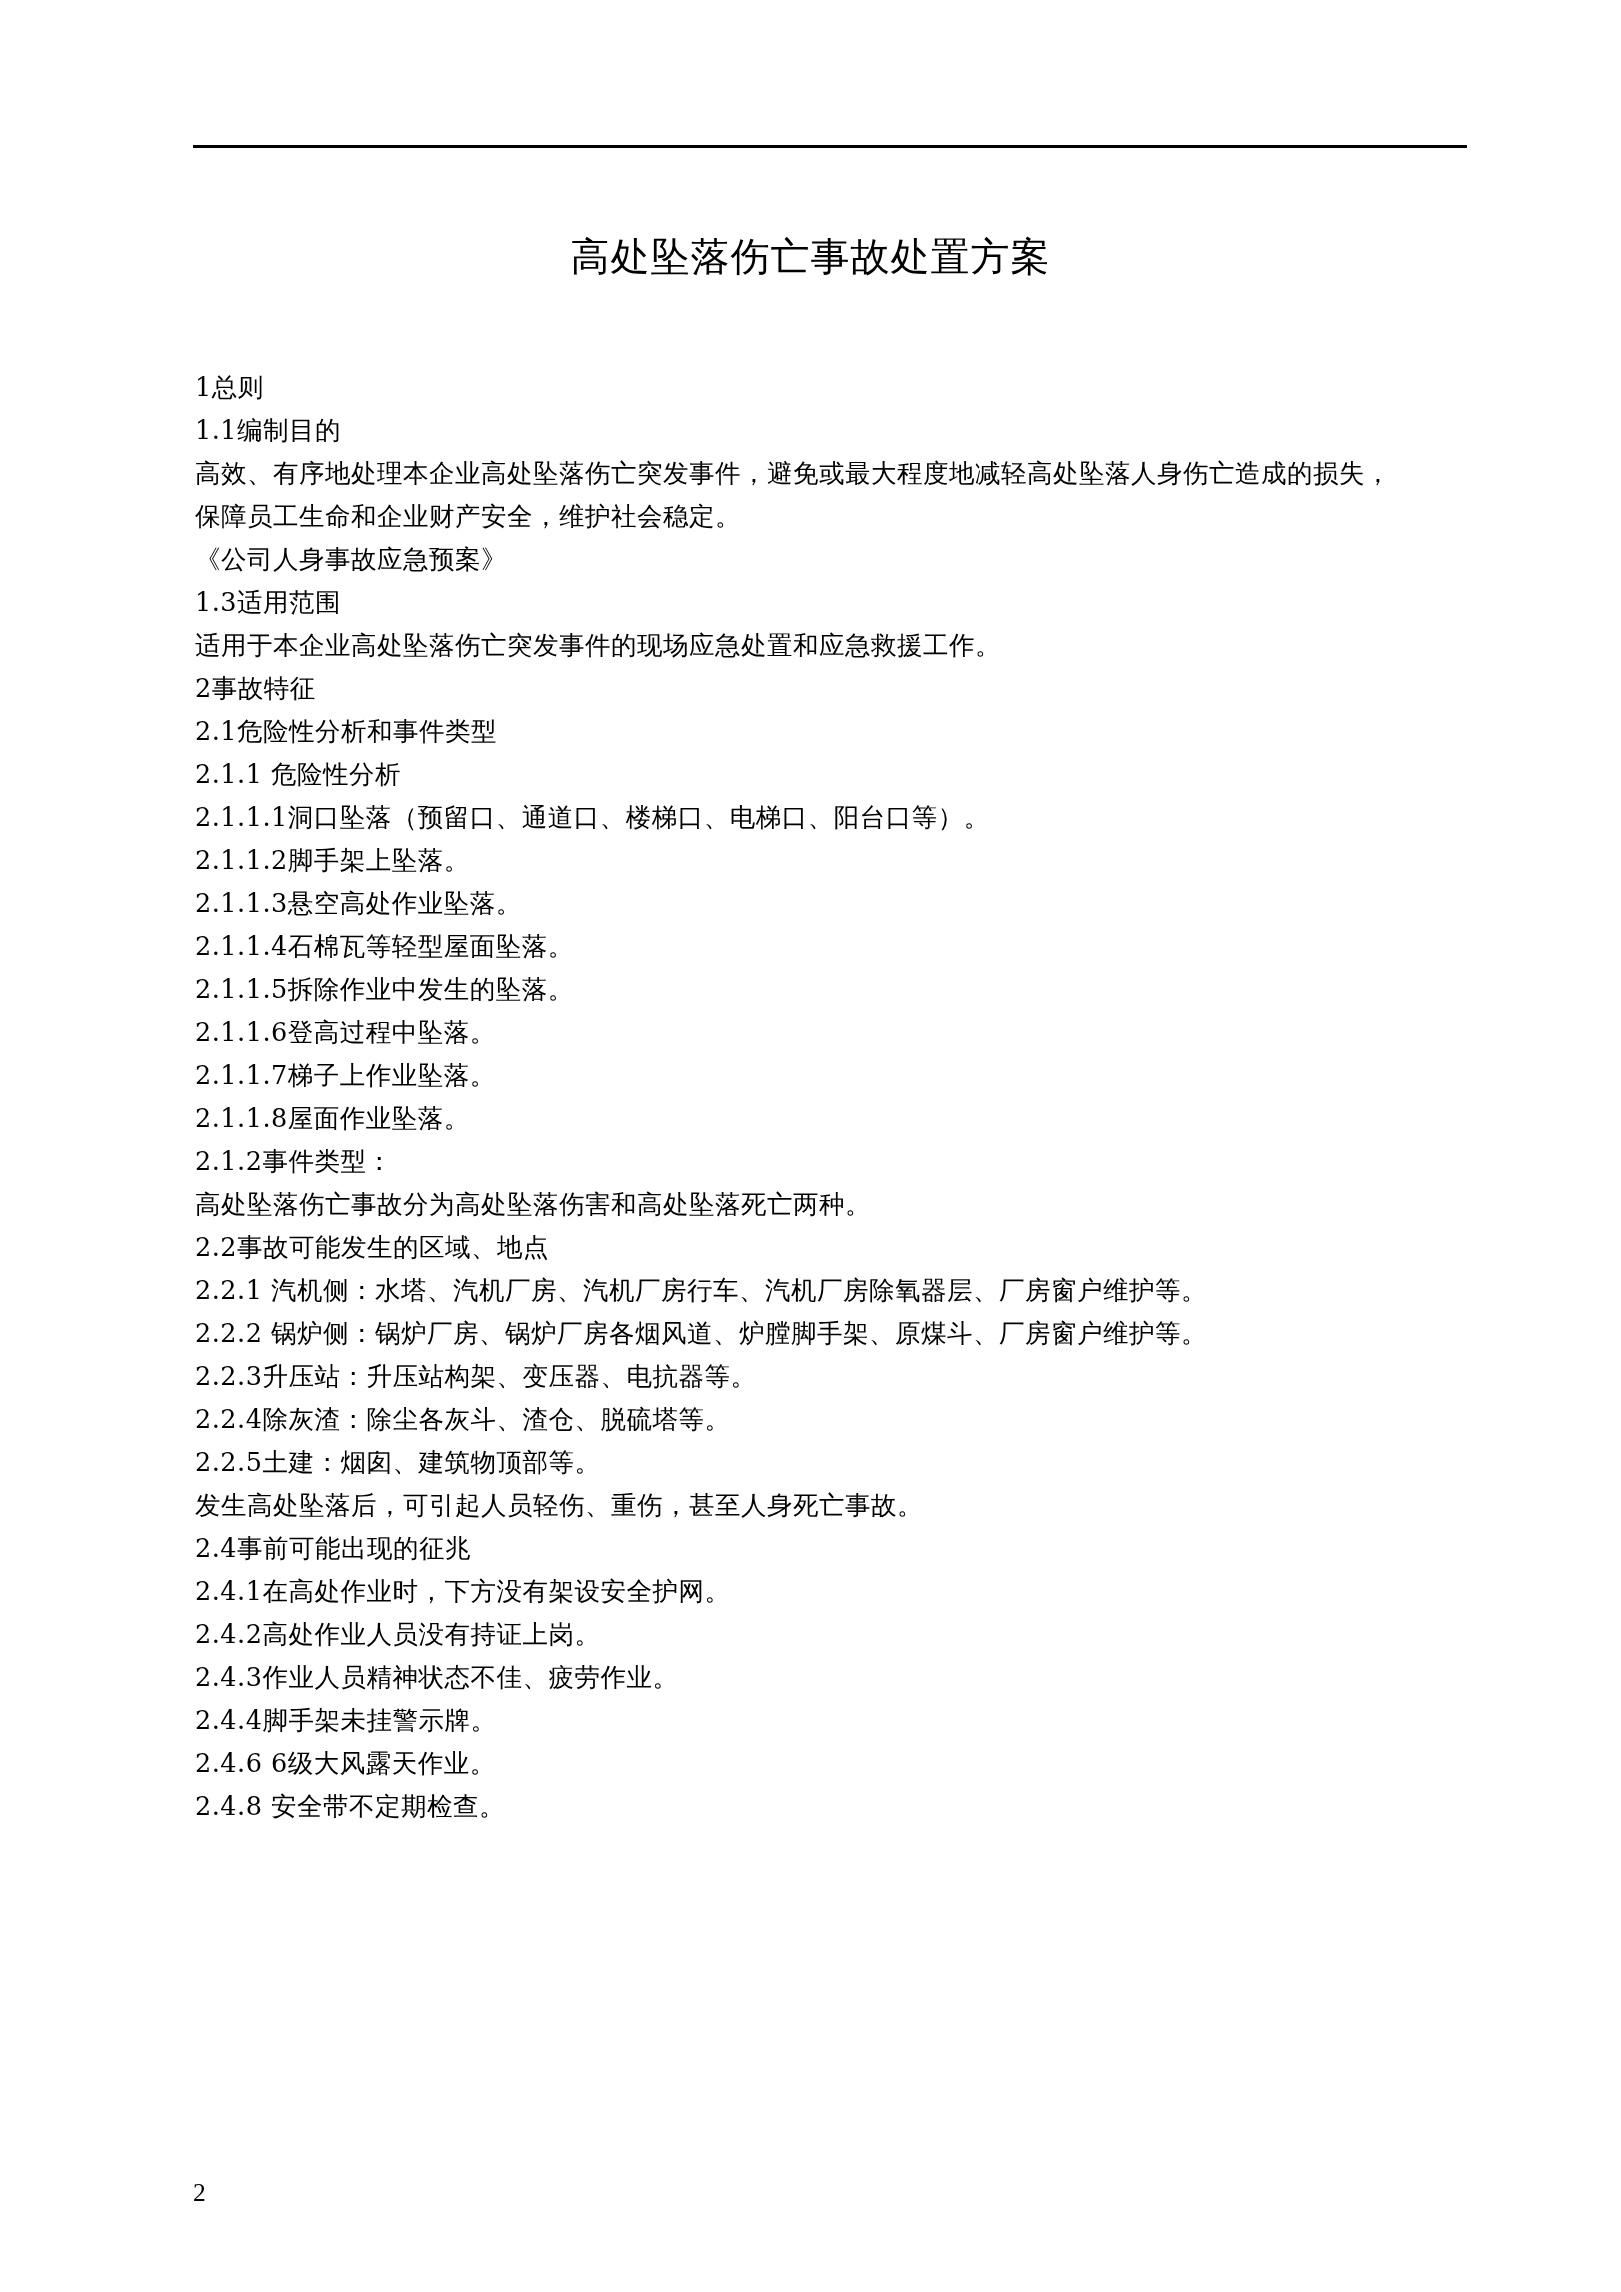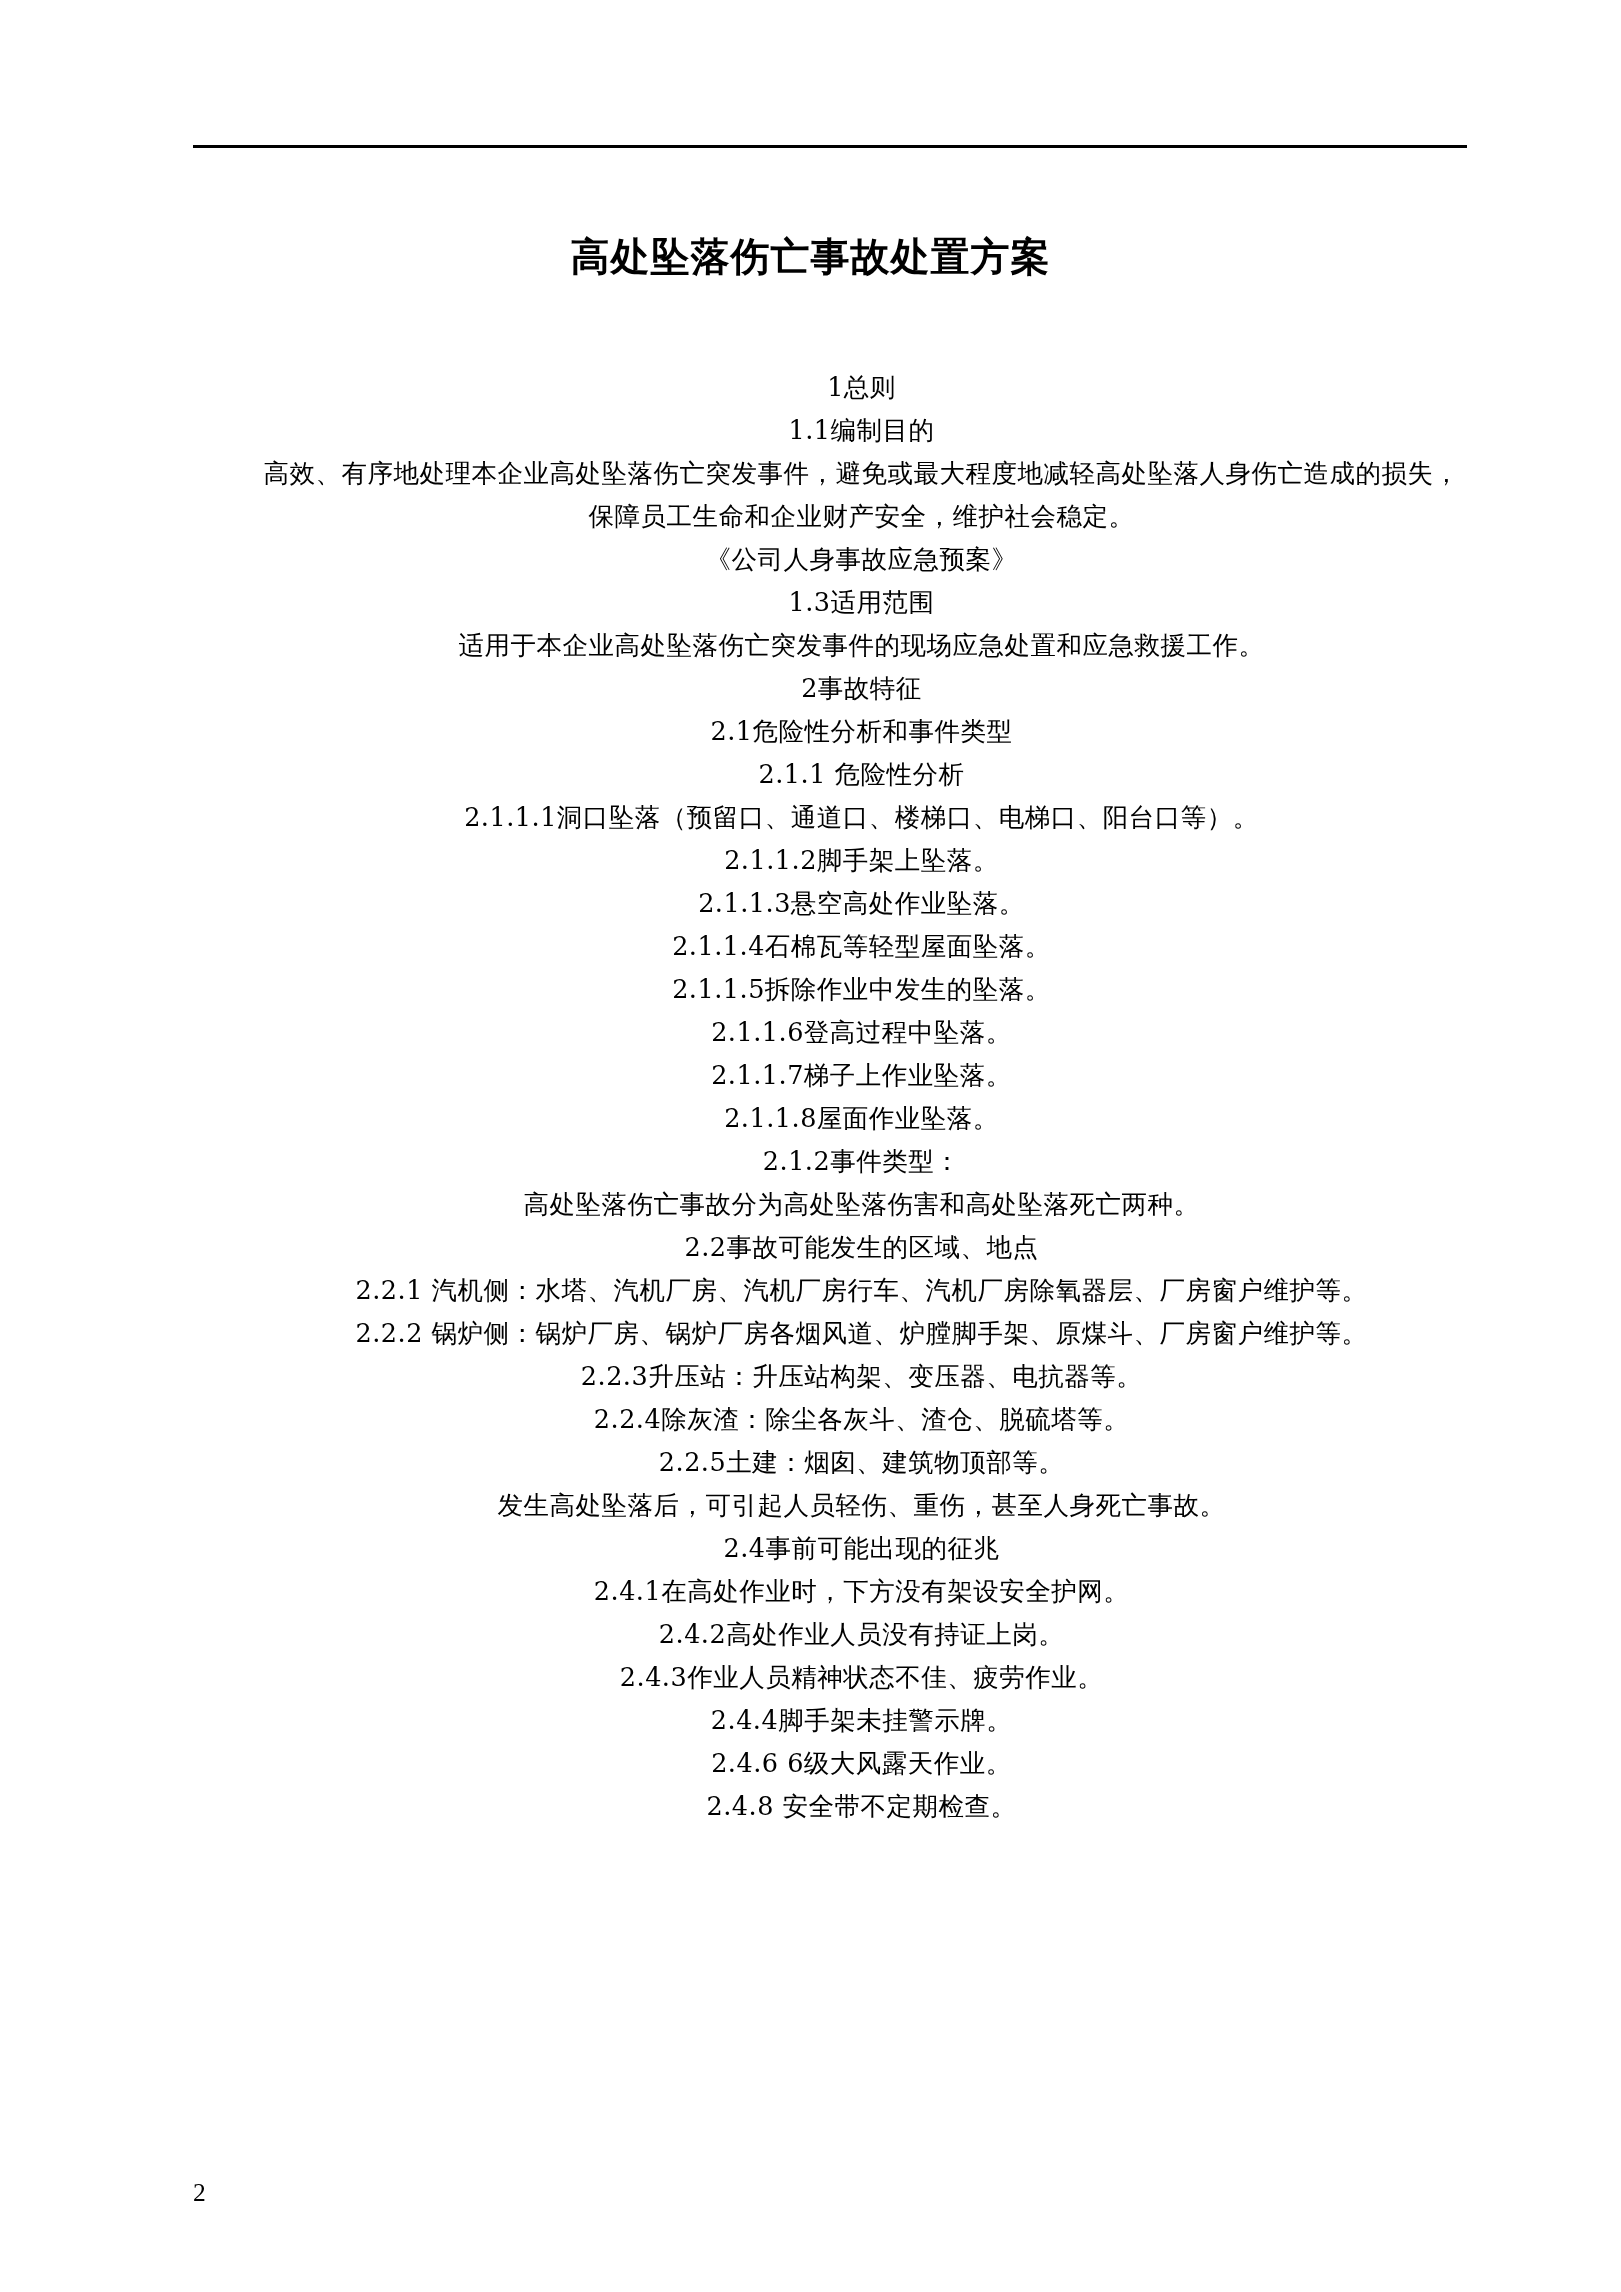--- a/index.html
+++ b/index.html
@@ -23,31 +23,30 @@
     height: 2.9px;
     background: #000000;
   }
   .doc-title {
     position: absolute;
     left: 0;
     width: 1621px;
     top: 227px;
     text-align: center;
     font-family: "DejaVu Sans", "Liberation Sans", sans-serif;
-    font-weight: bold;
+    font-weight: normal;
     font-size: 39px;
     line-height: 59px;
     letter-spacing: 1px;
   }
   .doc-body {
     position: absolute;
     left: 195px;
     top: 366px;
     width: 1333px;
-    text-align: center;
   }
   .doc-line {
     font-size: 25.5px;
     line-height: 43px;
     height: 43px;
     white-space: nowrap;
     letter-spacing: 0.5px;
   }
   .page-number {
     position: absolute;

